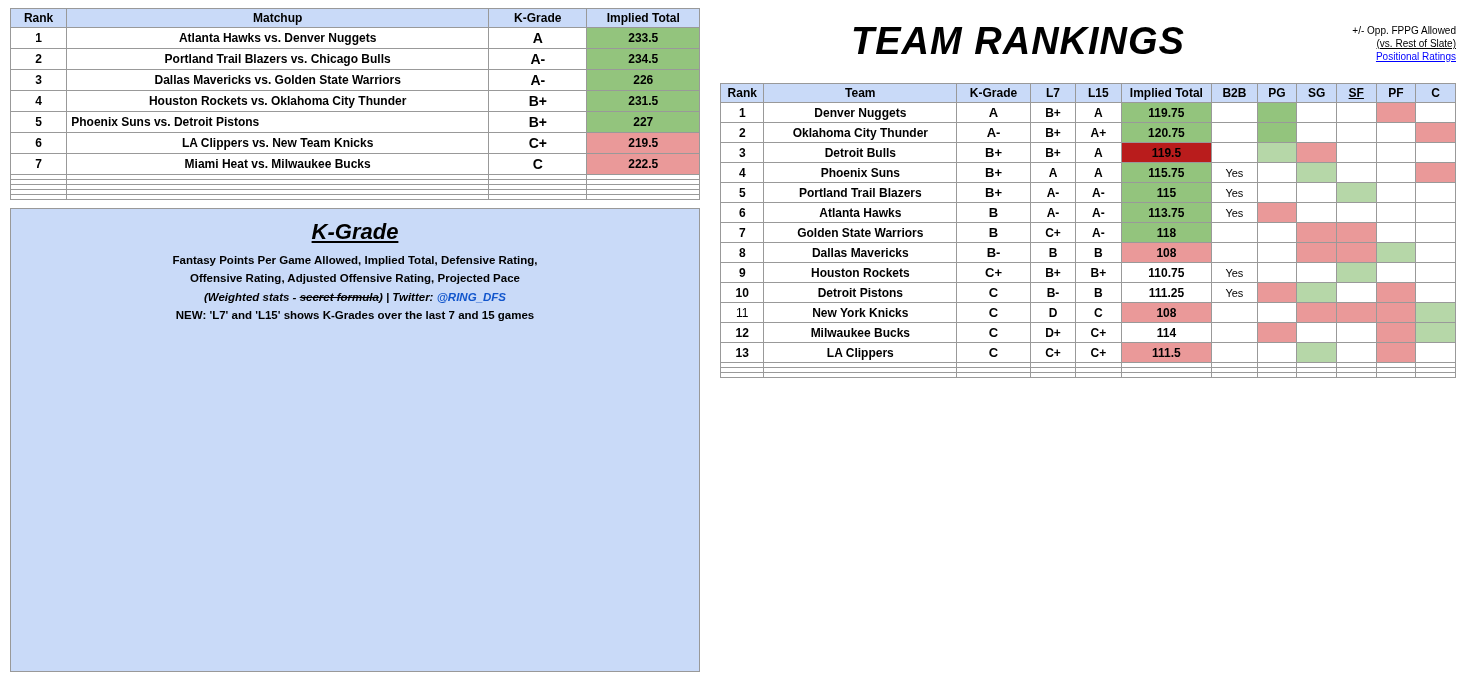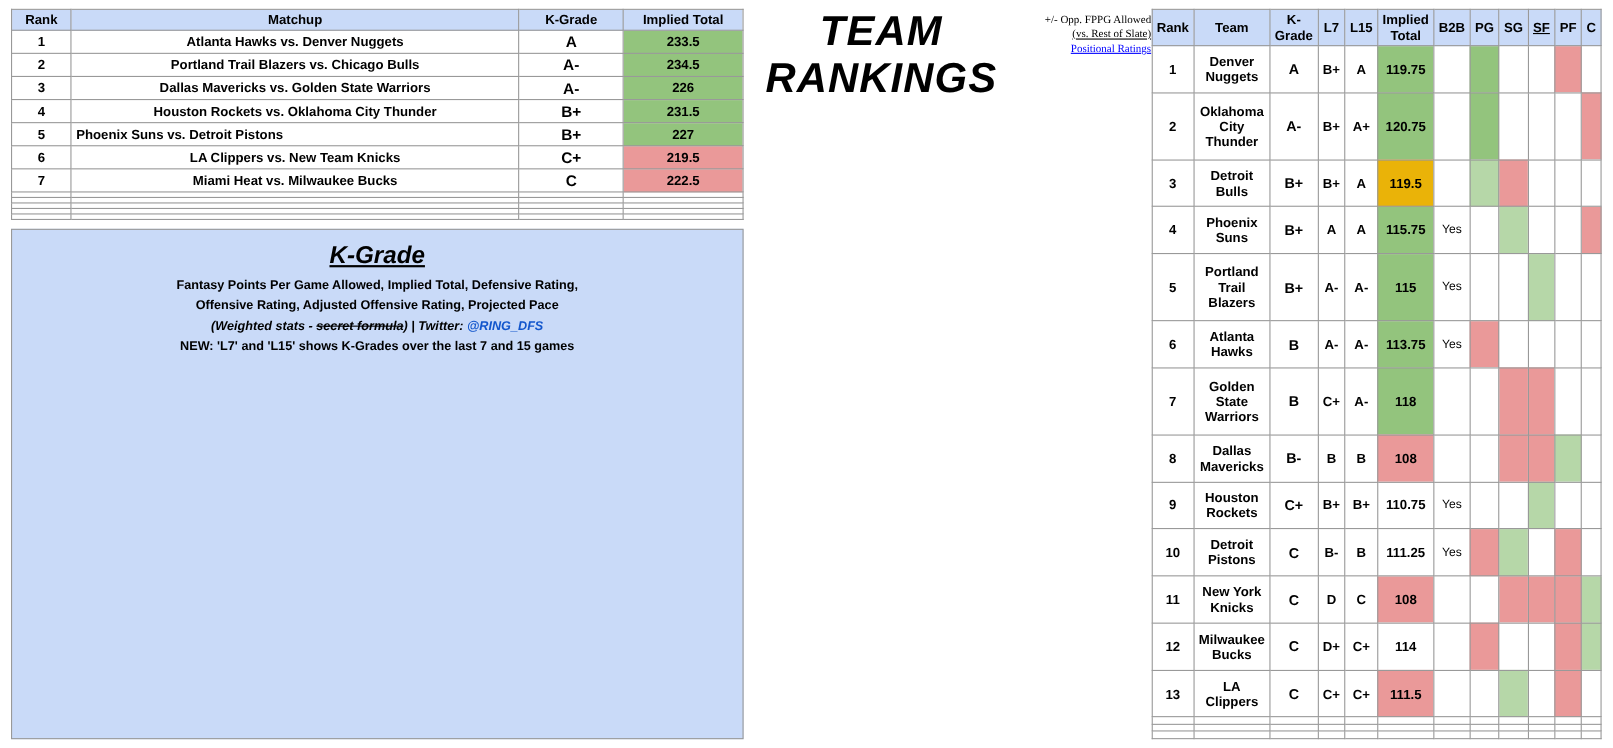--- a/index.html
+++ b/index.html
@@ -15,42 +15,42 @@
 
     .left-panel {
       width: 710px;
       padding: 8px 10px;
       display: flex;
       flex-direction: column;
     }
 
     .right-panel {
       flex: 1;
-      padding: 8px 10px;
+      padding: 20px 10px;
       display: flex;
+      flex-direction: column;
     }
 
     .section-title {
       font-size: 38px;
       font-weight: 900;
       text-align: center;
       font-style: italic;
       letter-spacing: 1px;
       margin-bottom: 6px;
       color: #000;
       font-family: Arial Black, Arial, sans-serif;
     }
 
     .top-note {
       font-size: 10px;
       text-align: right;
       color: #000;
       margin-bottom: 20px;
       line-height: 1.3;
-      font-family: Liberation Serif, serif;
     }
 
     table {
       border-collapse: collapse;
       width: 100%;
     }
 
     th, td {
       border: 1px solid #999;
       text-align: center;
@@ -240,21 +240,21 @@
     <td style="background:#fff;"></td>
     <td style="background:#fff;"></td>
     <td style="background:#ea9999;"></td>
   </tr>
         <tr>
     <td style="font-weight:bold;">3</td>
     <td style="font-weight:bold; text-align:center;">Detroit Bulls</td>
     <td style="font-weight:bold; font-size:13px;">B+</td>
     <td style="font-weight:bold;">B+</td>
     <td style="font-weight:bold;">A</td>
-    <td style="background:#eab308; font-weight:bold;">119.5</td>
+    <td style="background:#b91c1c; font-weight:bold;">119.5</td>
     <td style="font-size:11px;"></td>
     <td style="background:#b6d7a8;"></td>
     <td style="background:#ea9999;"></td>
     <td style="background:#fff;"></td>
     <td style="background:#fff;"></td>
     <td style="background:#fff;"></td>
   </tr>
         <tr>
     <td style="font-weight:bold;">4</td>
     <td style="font-weight:bold; text-align:center;">Phoenix Suns</td>
@@ -347,21 +347,21 @@
     <td style="font-weight:bold;">B</td>
     <td style="background:#fff; font-weight:bold;">111.25</td>
     <td style="font-size:11px;">Yes</td>
     <td style="background:#ea9999;"></td>
     <td style="background:#b6d7a8;"></td>
     <td style="background:#fff;"></td>
     <td style="background:#ea9999;"></td>
     <td style="background:#fff;"></td>
   </tr>
         <tr>
-    <td style="font-weight:bold;">11</td>
+    <td style="font-weight:normal;">11</td>
     <td style="font-weight:bold; text-align:center;">New York Knicks</td>
     <td style="font-weight:bold; font-size:13px;">C</td>
     <td style="font-weight:bold;">D</td>
     <td style="font-weight:bold;">C</td>
     <td style="background:#ea9999; font-weight:bold;">108</td>
     <td style="font-size:11px;"></td>
     <td style="background:#fff;"></td>
     <td style="background:#ea9999;"></td>
     <td style="background:#ea9999;"></td>
     <td style="background:#ea9999;"></td>

